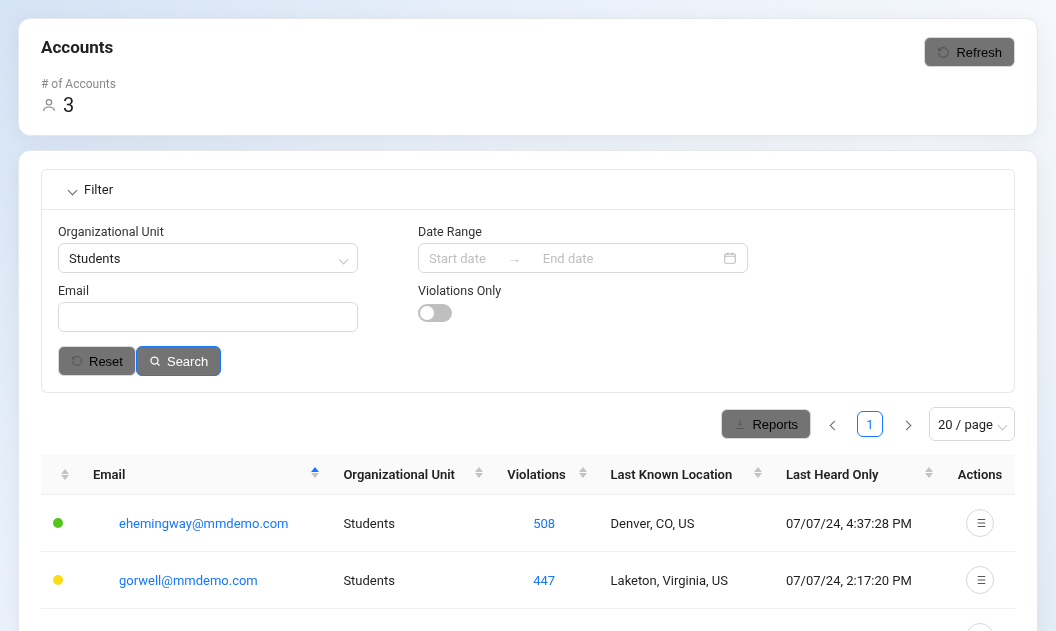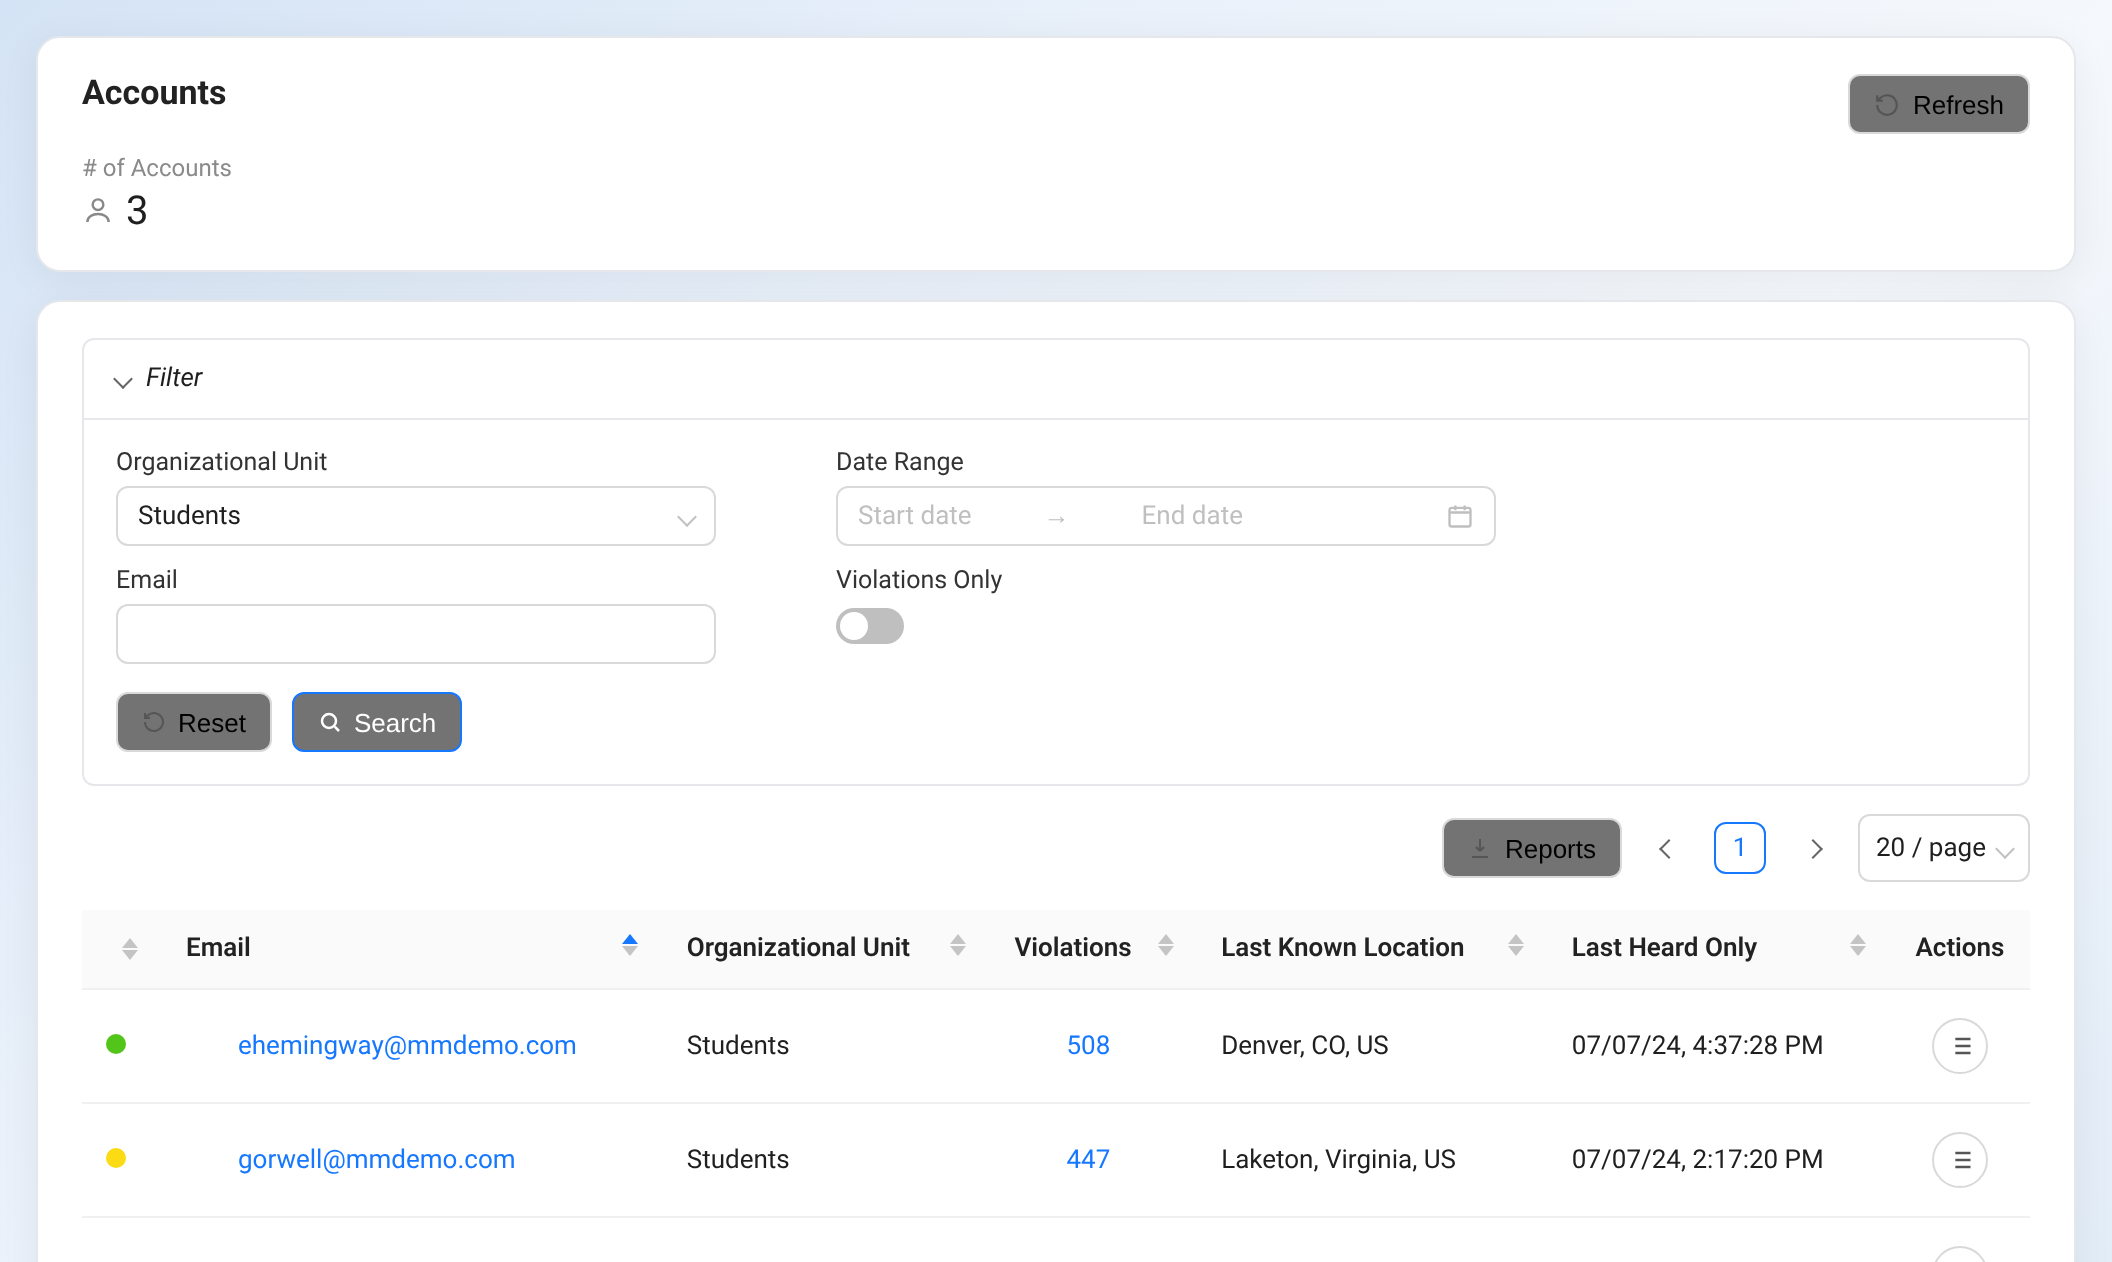--- a/index.html
+++ b/index.html
@@ -24,45 +24,45 @@
     background: #737373; border: 1px solid #d9d9d9; border-radius: 6px;
     padding: 4px 12px; font-size: 13px; cursor: pointer;
     display: inline-flex; align-items: center; gap: 6px; height: 30px;
   }
   .btn-primary { background: #737373; color: #fff; border-color: #1677ff; }
   .sub-label { font-size: 12px; color: #8a8a8a; margin-top: 10px; }
   .count-row { display: flex; align-items: center; gap: 6px; margin-top: 2px; }
   .count-val { font-size: 20px; font-weight: 400; }
   .filter-head {
     display: flex; align-items: center; gap: 8px;
-    padding: 12px 16px; border: 1px solid #e5e7eb; border-radius: 6px 6px 0 0;
-    font-size: 13px; cursor: pointer; font-style: italic;
+    padding: 12px 27px; border: 1px solid #e5e7eb; border-radius: 6px 6px 0 0;
+    font-size: 13px; cursor: pointer;
   }
   .filter-body {
     border: 1px solid #e5e7eb; border-top: none; border-radius: 0 0 6px 6px;
     padding: 14px 16px 16px 16px;
   }
   .filter-row { display: flex; gap: 60px; }
   .filter-col-left, .filter-col-right { display: flex; flex-direction: column; }
   .lbl { font-size: 12.5px; margin-bottom: 4px; color: #333; }
   .select, .input, .daterange {
     border: 1px solid #d9d9d9; border-radius: 6px; height: 30px;
     padding: 0 10px; font-size: 13px; width: 300px;
     display: flex; align-items: center; justify-content: space-between;
   }
-  .daterange { width: 330px; color: #bfbfbf; justify-content: flex-start; gap: 28px; }
+  .daterange { width: 330px; color: #bfbfbf; justify-content: flex-start; gap: 14px; }
   .toggle {
     width: 34px; height: 18px; background: #bfbfbf; border-radius: 9px;
     position: relative; cursor: pointer; margin-top: 2px;
   }
   .toggle::after {
     content: ""; position: absolute; width: 14px; height: 14px; background: #fff;
     border-radius: 50%; top: 2px; left: 2px;
   }
-  .filter-actions { display: flex; gap: 10px; margin-top: 14px; }
+  .filter-actions { display: flex; margin-top: 14px; }
   .pager-bar { display: flex; justify-content: flex-end; align-items: center; gap: 10px; margin: 14px 0; }
   .pager-btn {
     width: 26px; height: 26px; display: inline-flex; align-items: center; justify-content: center;
     border: 1px solid transparent; border-radius: 6px; color: #bfbfbf; cursor: pointer;
   }
   .pager-page {
     width: 26px; height: 26px; display: inline-flex; align-items: center; justify-content: center;
     border: 1px solid #1677ff; border-radius: 6px; color: #1677ff; font-size: 13px;
   }
   .pagesize {

